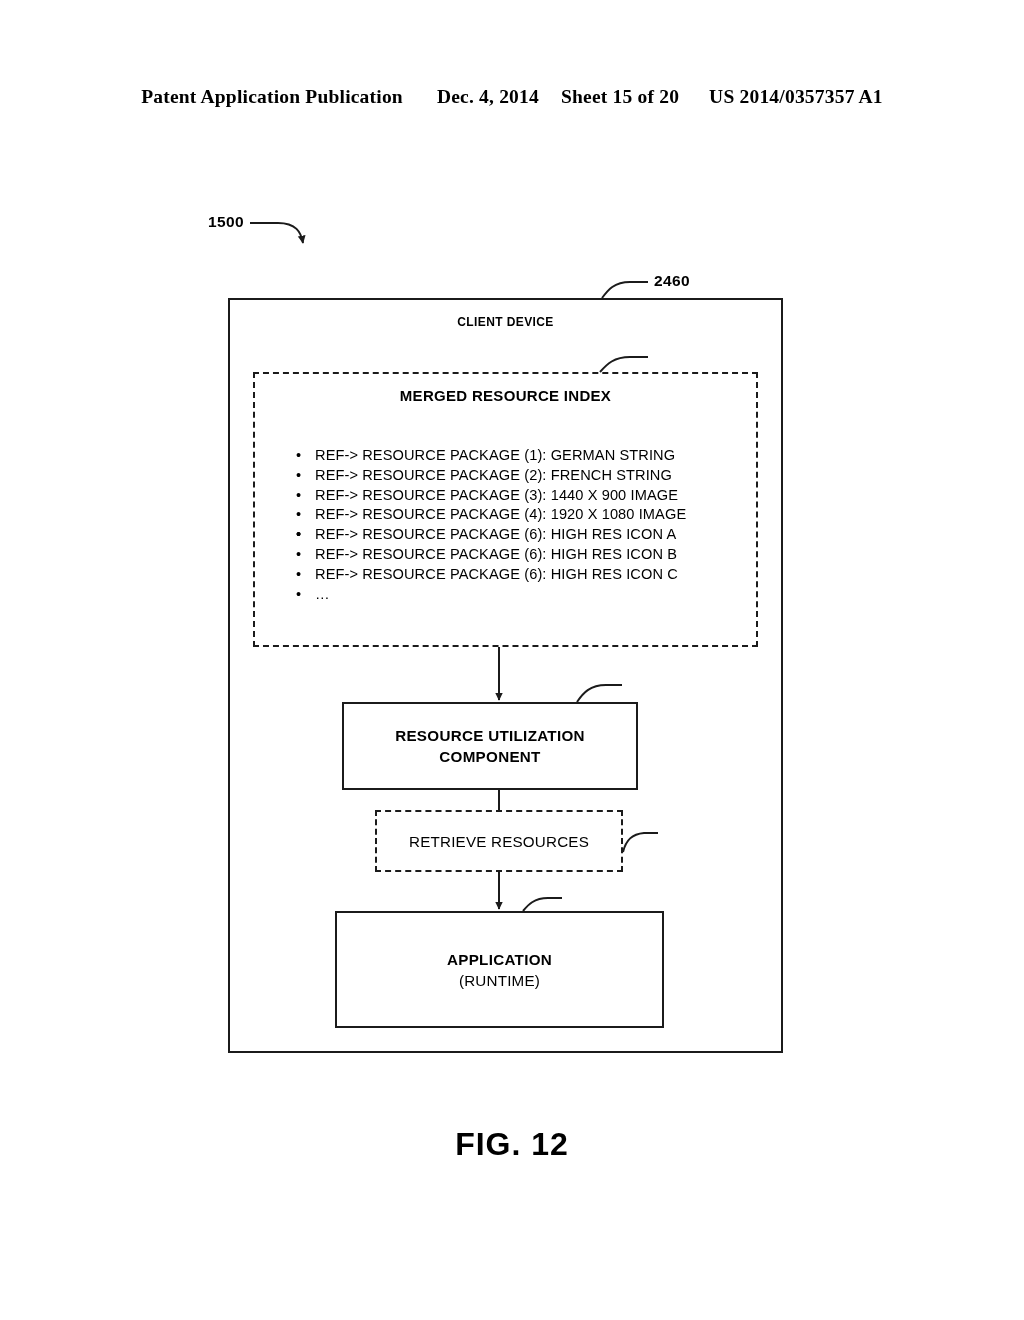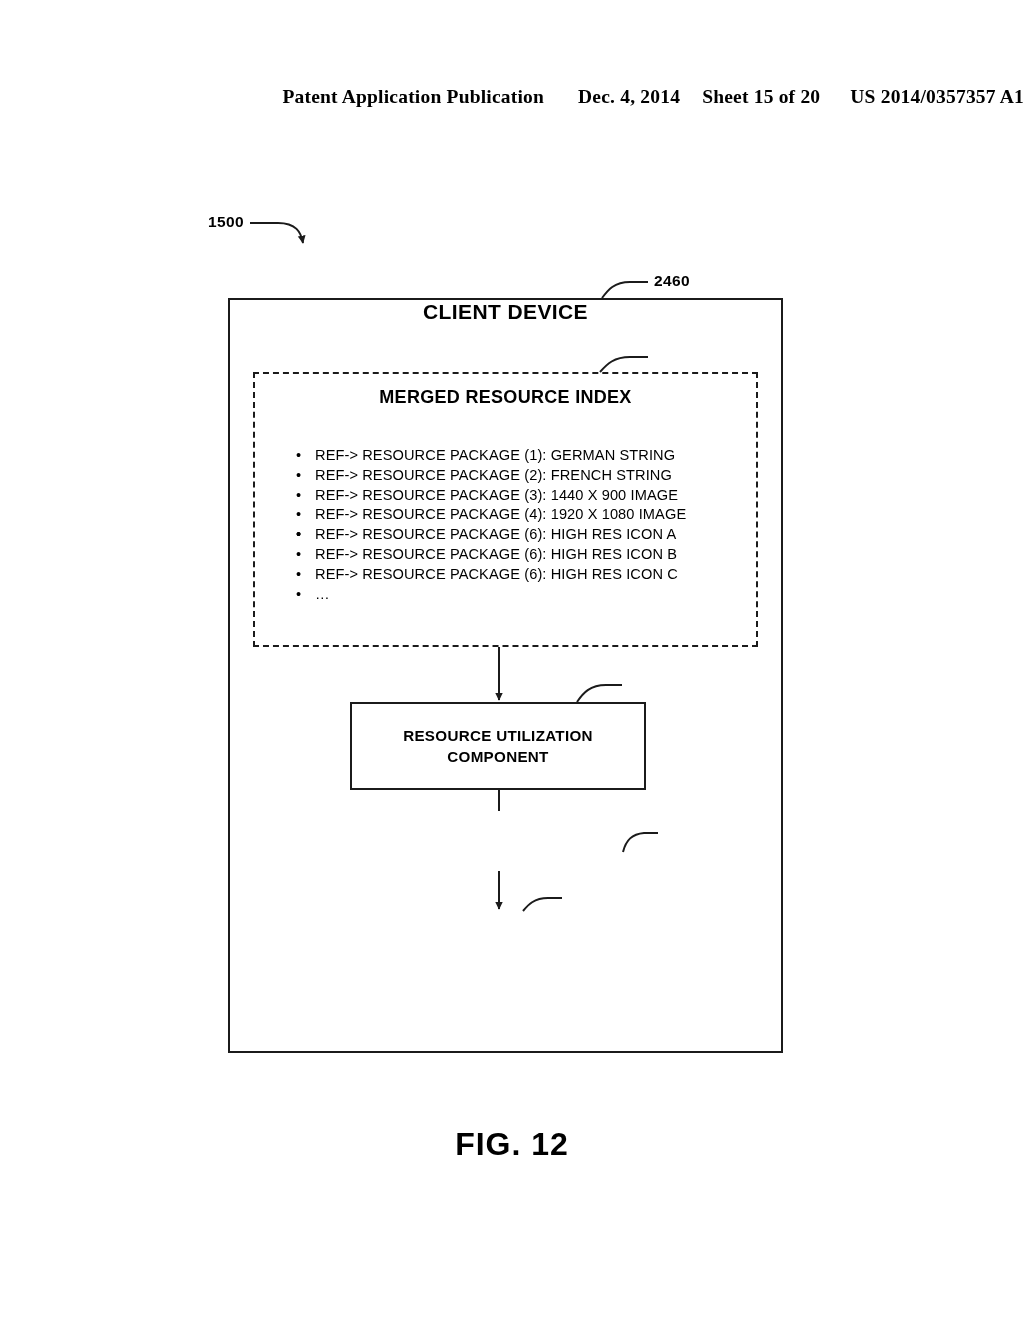--- a/index.html
+++ b/index.html
@@ -15,21 +15,21 @@
     color: #000000;
     overflow: hidden;
   }
 
   
   #page-header {
     position: absolute;
     left: 0;
     top: 86px;
     width: 1024px;
-    text-align: right;
+    text-align: center;
     font-family: "Liberation Serif", serif;
     font-weight: bold;
     font-size: 19.5px;
     letter-spacing: 0.2px;
     white-space: nowrap;
   }
   #page-header .hcell { display: inline-block; }
   #page-header .gap-a { display: inline-block; width: 34px; }
   #page-header .gap-b { display: inline-block; width: 22px; }
   #page-header .gap-c { display: inline-block; width: 30px; }
@@ -50,24 +50,24 @@
     top: 298px;
     width: 555px;
     height: 755px;
     border: 2px solid #1b1b1b;
     box-sizing: border-box;
     background: #ffffff;
   }
   #client-device-title {
     position: absolute;
     left: 0;
-    top: 0;
+    top: 15px;
     width: 100%;
     text-align: center;
-    font-size: 21px;
+    font-size: 12px;
     font-weight: bold;
     letter-spacing: 0.4px;
   }
 
   
   #merged-index-box {
     position: absolute;
     left: 253px;
     top: 372px;
     width: 505px;
@@ -75,21 +75,21 @@
     border: 2px dashed #1b1b1b;
     box-sizing: border-box;
     background: transparent;
   }
   #merged-index-title {
     position: absolute;
     left: 0;
     top: 13px;
     width: 100%;
     text-align: center;
-    font-size: 18px;
+    font-size: 15px;
     font-weight: bold;
     letter-spacing: 0.3px;
   }
   #merged-index-list {
     position: absolute;
     left: 38px;
     top: 72px;
     margin: 0;
     padding: 0;
     list-style: none;
@@ -115,21 +115,21 @@
     position: absolute;
     border: 2px solid #1b1b1b;
     box-sizing: border-box;
     background: #ffffff;
     display: flex;
     flex-direction: column;
     align-items: center;
     justify-content: center;
   }
   #resource-utilization-box {
-    left: 350px;
+    left: 342px;
     top: 702px;
     width: 296px;
     height: 88px;
   }
   #resource-utilization-box .line {
     font-size: 15.2px;
     font-weight: bold;
     line-height: 21px;
     letter-spacing: 0.3px;
     text-align: center;
@@ -244,21 +244,28 @@
       <li><span class="bullet">•</span><span>REF-&gt; RESOURCE PACKAGE (6): HIGH RES ICON C</span></li>
       <li><span class="bullet">•</span><span>…</span></li>
     </ul>
   </div>
 
   <div class="solid-box" id="resource-utilization-box">
     <div class="line">RESOURCE UTILIZATION</div>
     <div class="line">COMPONENT</div>
   </div>
 
-
+  <div id="retrieve-resources-box">
+    <div class="line">RETRIEVE RESOURCES</div>
+  </div>
+
+  <div class="solid-box" id="application-box">
+    <div class="line-primary">APPLICATION</div>
+    <div class="line-secondary">(RUNTIME)</div>
+  </div>
 
   <svg id="vector-overlay" viewBox="0 0 1024 1320" xmlns="http://www.w3.org/2000/svg">
     <defs>
       <marker id="arrowhead" markerWidth="9" markerHeight="9" refX="7.4" refY="4.5" orient="auto" markerUnits="userSpaceOnUse">
         <path d="M0,0.6 L8.2,4.5 L0,8.4 Z" fill="#1b1b1b"></path>
       </marker>
     </defs>
 
     <path d="M250,223 L278,223 C296,223 301,232 303,243" stroke="#1b1b1b" stroke-width="2" fill="none" marker-end="url(#arrowhead)"></path>
 

